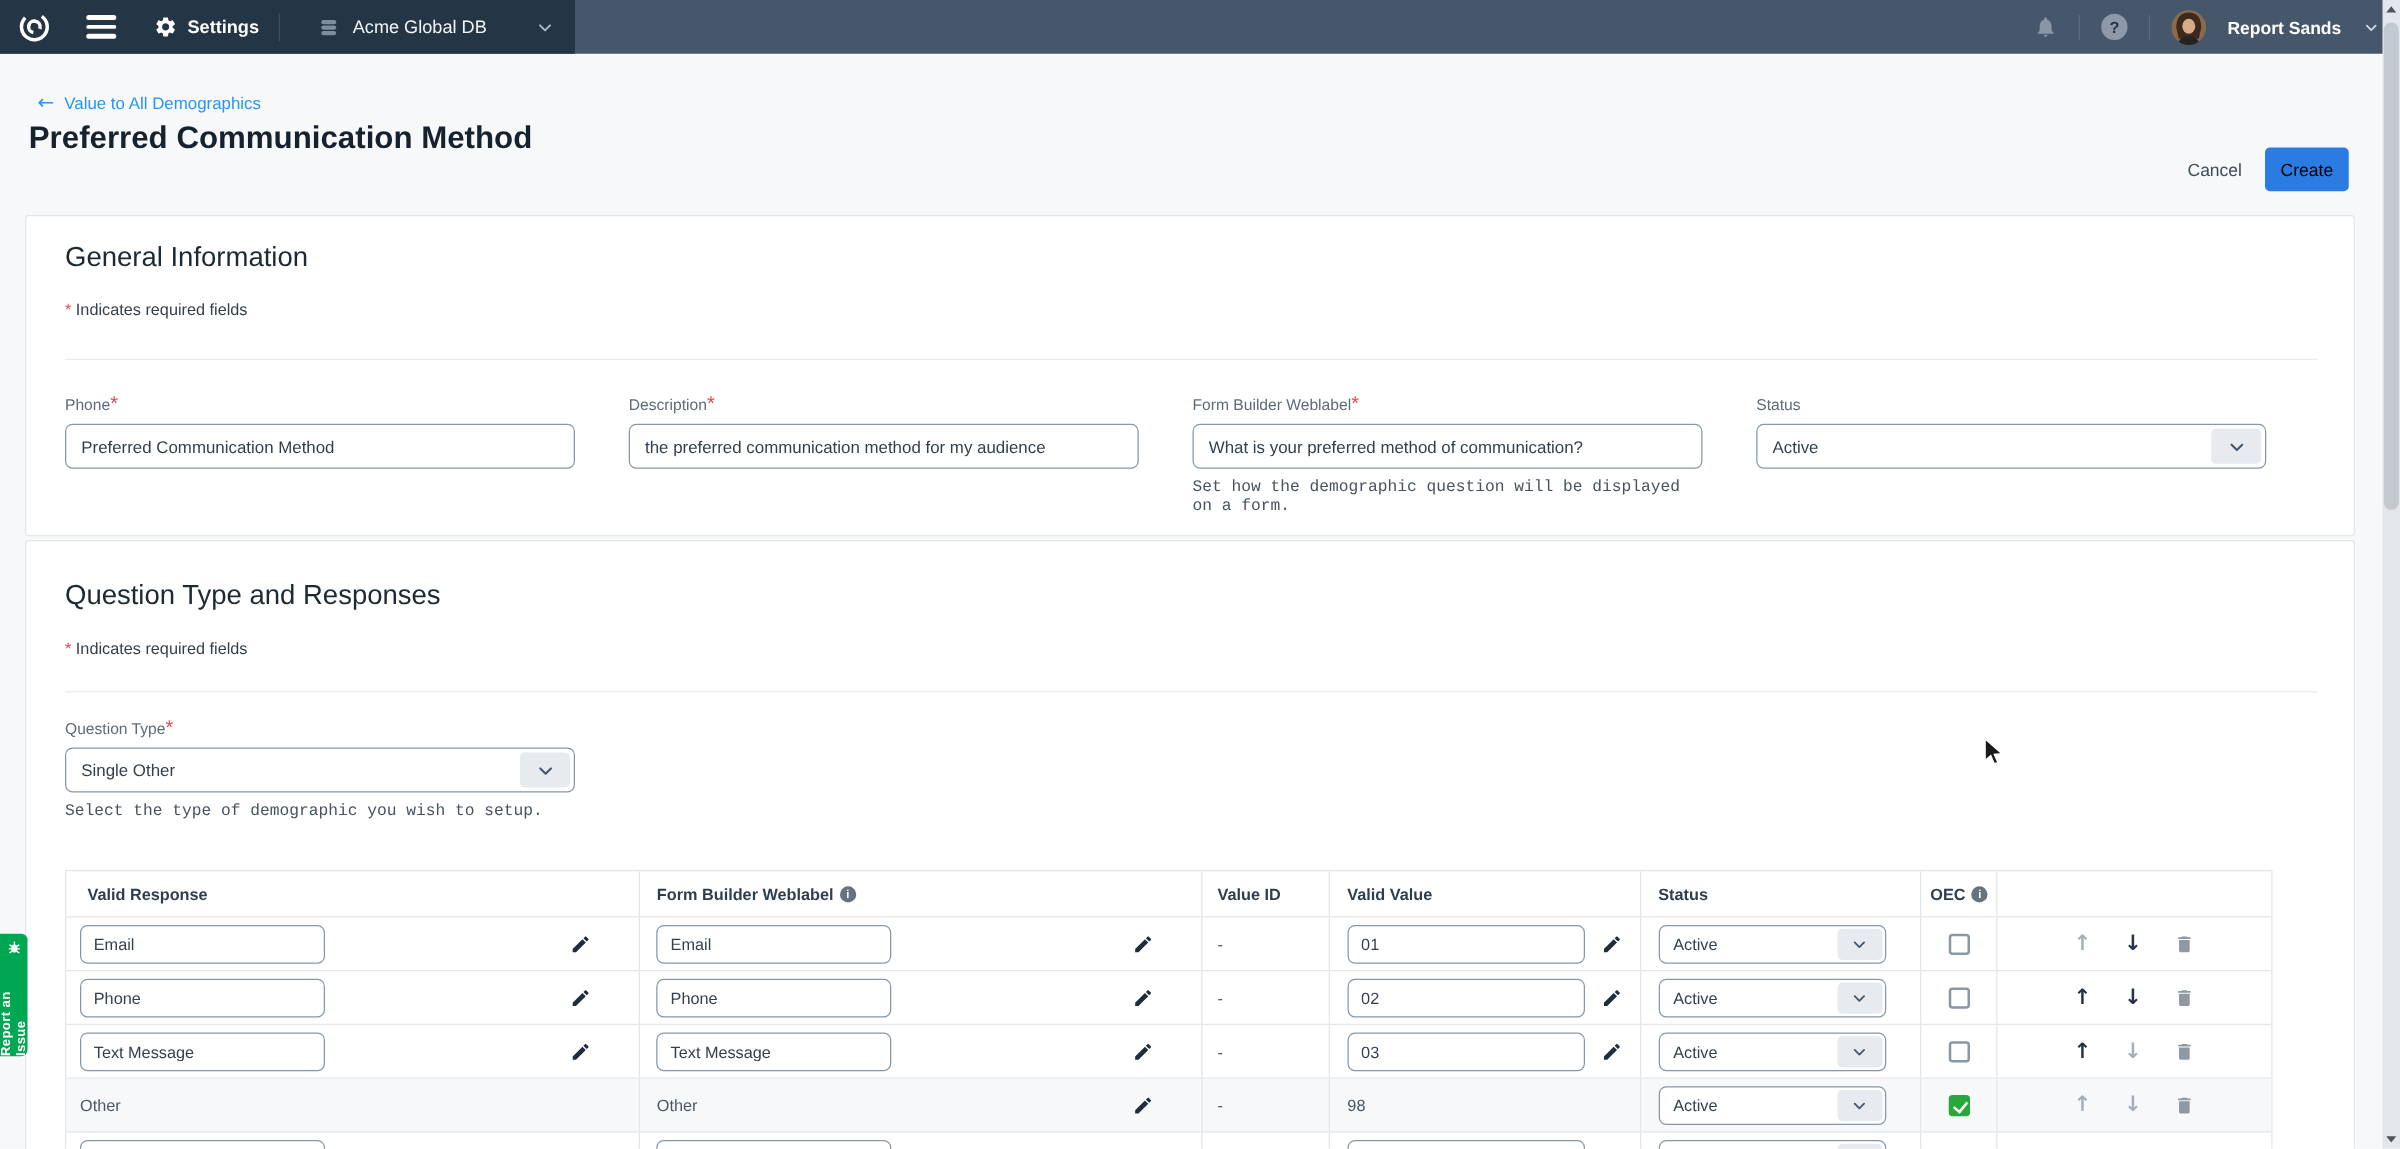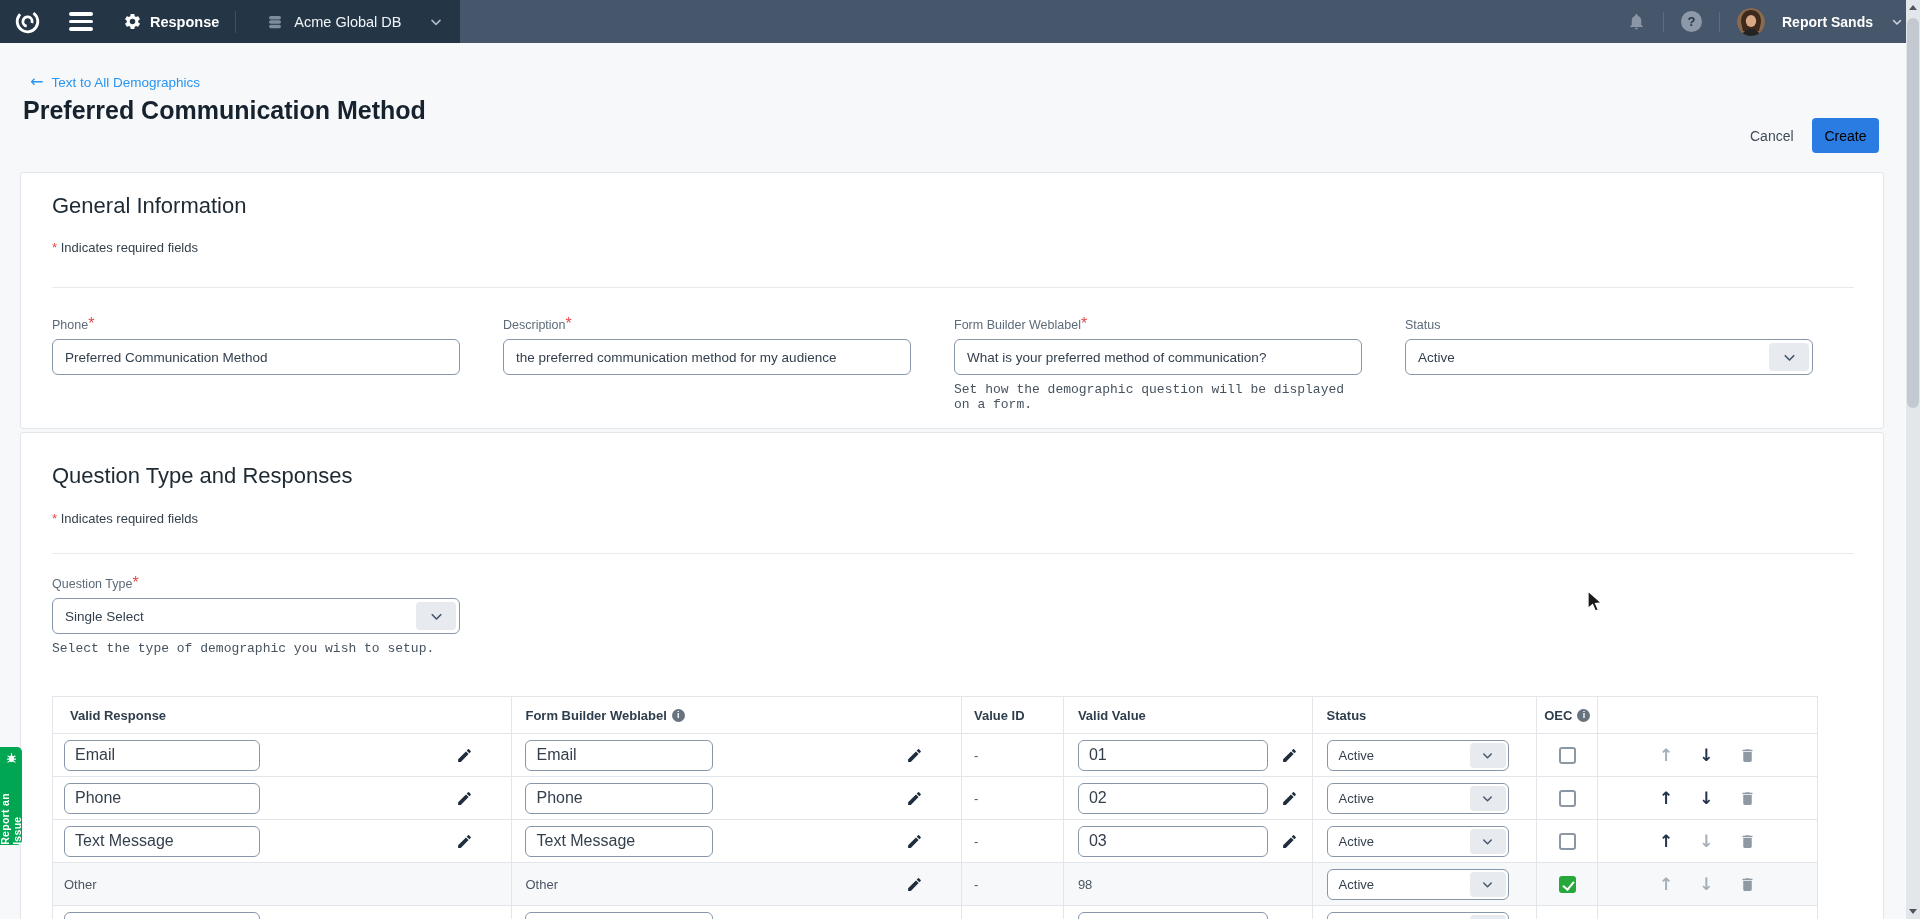--- a/index.html
+++ b/index.html
@@ -64,21 +64,21 @@
   .trow:last-child { border-bottom:none; }
   .cell { border-right:1px solid #e2e6ea; display:flex; align-items:center; font-size:13px; color:#4a5764; }
   .cell:last-child { border-right:none; }
   .c1{width:460px; padding:0 38px 0 11px;} .c2{width:450px; padding:0 38px 0 13px;}
   .c3{width:102px; padding:0 12px;} .c4{width:249px; padding:0 14px;}
   .c5{width:225px; padding:0 14px;} .c6{width:61px; justify-content:center;}
   .c7{width:219px; justify-content:center; gap:26px;}
   .thead .cell { font-weight:bold; color:#2f3e4c; }
   .thead .c1 { padding-left:17px; }
   .spread { justify-content:space-between; }
-  .tinput { height:31px; border:1px solid #8797a9; border-radius:6px; font-size:16px; color:#333f4c;
+  .tinput { height:31px; border:1px solid #8797a9; border-radius:6px; font-size:13px; color:#333f4c;
             padding:0 10px; font-family:inherit; background:#fff; }
   .w196{width:196px;} .w188{width:188px;} .w190{width:190px;}
   .sel-sm { position:relative; width:182px; height:31px; border:1px solid #8797a9; border-radius:6px;
             background:#fff; display:flex; align-items:center; padding:0 42px 0 11px; font-size:13px;
             color:#333f4c; cursor:pointer; }
   .sel-sm .sel-btn { position:absolute; top:2px; bottom:2px; right:2px; width:36px; background:#e7eaef;
                      border-radius:4px; display:flex; align-items:center; justify-content:center; }
   .pencil { cursor:pointer; flex:none; }
   .checkbox { width:17px; height:17px; border:2px solid #8b97a3; border-radius:3px; background:#fff; position:relative; cursor:pointer; }
   .checkbox.checked { background:#27a83b; border-color:#27a83b; }
@@ -119,21 +119,21 @@
     </div>
     <div class="hamburger">
       <span></span>
         <span></span>
         <span></span>
     </div>
     <div class="nav-settings">
       <svg width="19" height="19" viewBox="0 0 24 24" fill="#fff">
         <path d="M19.14 12.94c.04-.3.06-.61.06-.94 0-.32-.02-.64-.07-.94l2.03-1.58c.18-.14.23-.41.12-.61l-1.92-3.32c-.12-.22-.37-.29-.59-.22l-2.39.96c-.5-.38-1.03-.7-1.62-.94l-.36-2.54c-.04-.24-.24-.41-.48-.41h-3.84c-.24 0-.43.17-.47.41l-.36 2.54c-.59.24-1.13.57-1.62.94l-2.39-.96c-.22-.08-.47 0-.59.22L2.74 8.87c-.12.21-.08.47.12.61l2.03 1.58c-.05.3-.09.63-.09.94s.02.64.07.94l-2.03 1.58c-.18.14-.23.41-.12.61l1.92 3.32c.12.22.37.29.59.22l2.39-.96c.5.38 1.03.7 1.62.94l.36 2.54c.05.24.24.41.48.41h3.84c.24 0 .44-.17.47-.41l.36-2.54c.59-.24 1.13-.56 1.62-.94l2.39.96c.22.08.47 0 .59-.22l1.92-3.32c.12-.22.07-.47-.12-.61l-2.01-1.58zM12 15.6c-1.98 0-3.6-1.62-3.6-3.6s1.62-3.6 3.6-3.6 3.6 1.62 3.6 3.6-1.62 3.6-3.6 3.6z"></path>
       </svg>
-      <span class="lbl">Response</span>
+      <span class="lbl">Settings</span>
     </div>
     <div class="nav-div"></div>
     <div class="db-select">
       <svg width="18" height="18" viewBox="0 0 24 24" fill="#7f8da0" style="margin-left:14px">
         <rect x="4" y="4" width="16" height="4.6" rx="2.3"></rect>
         <rect x="4" y="9.8" width="16" height="4.6" rx="2.3"></rect>
         <rect x="4" y="15.6" width="16" height="4.6" rx="2.3"></rect>
       </svg>
       <span class="lbl">Acme Global DB</span>
       <svg class="chev" width="16" height="16" viewBox="0 0 24 24" fill="none" stroke="#aeb9c6" stroke-width="2.4" stroke-linecap="round" stroke-linejoin="round">
@@ -158,21 +158,21 @@
     </div>
     <span class="user-name">Report Sands</span>
     <svg width="14" height="14" viewBox="0 0 24 24" fill="none" stroke="#cfd6de" stroke-width="2.6" stroke-linecap="round" stroke-linejoin="round" style="cursor:pointer">
       <polyline points="6,9.5 12,15.5 18,9.5"></polyline>
     </svg>
   </div>
 </div>
 
 <div class="back-link">
   <span class="arrow">←</span>
-  <span>Text to All Demographics</span>
+  <span>Value to All Demographics</span>
 </div>
 <div class="page-title">Preferred Communication Method</div>
 <button class="btn-cancel">Cancel</button>
 <button class="btn-create">Create</button>
 
 <div class="card card-general">
   <h2 style="top:20px">General Information</h2>
   <div class="req-note" style="top:67px">
     <span class="req">*</span>
     <span>Indicates required fields</span>
@@ -209,21 +209,21 @@
   <h2 style="top:30px">Question Type and Responses</h2>
   <div class="req-note" style="top:78px">
     <span class="req">*</span>
     <span>Indicates required fields</span>
   </div>
   <div class="card-divider" style="top:120px"></div>
 
   <div class="field" style="left:31px; top:141px">
     <span class="flabel">Question Type</span><span class="req">*</span>
     <div class="sel">
-      <span>Single Select</span>
+      <span>Single Other</span>
       <span class="sel-btn">
         <svg width="17" height="17" viewBox="0 0 24 24" fill="none" stroke="#47586c" stroke-width="2.4" stroke-linecap="round" stroke-linejoin="round">
             <polyline points="6,9.5 12,15.5 18,9.5"></polyline>
           </svg>
       </span>
     </div>
     <div class="helper">Select the type of demographic you wish to setup.</div>
   </div>
 
   <div class="rtable">

